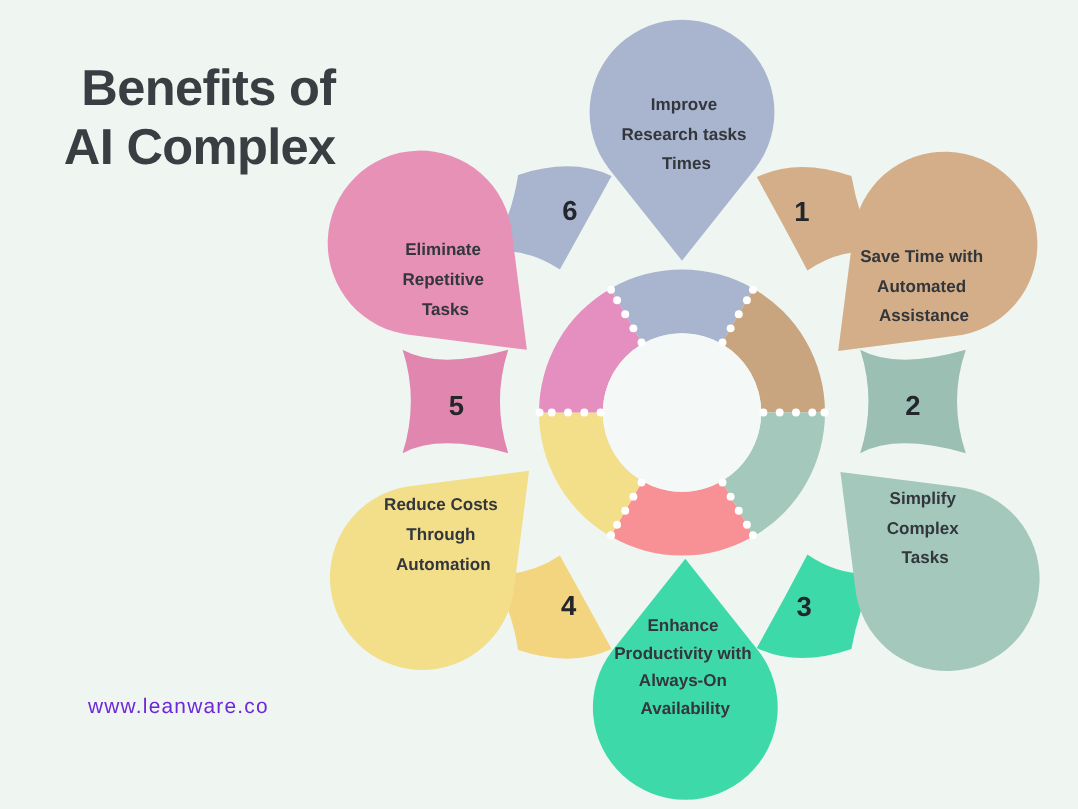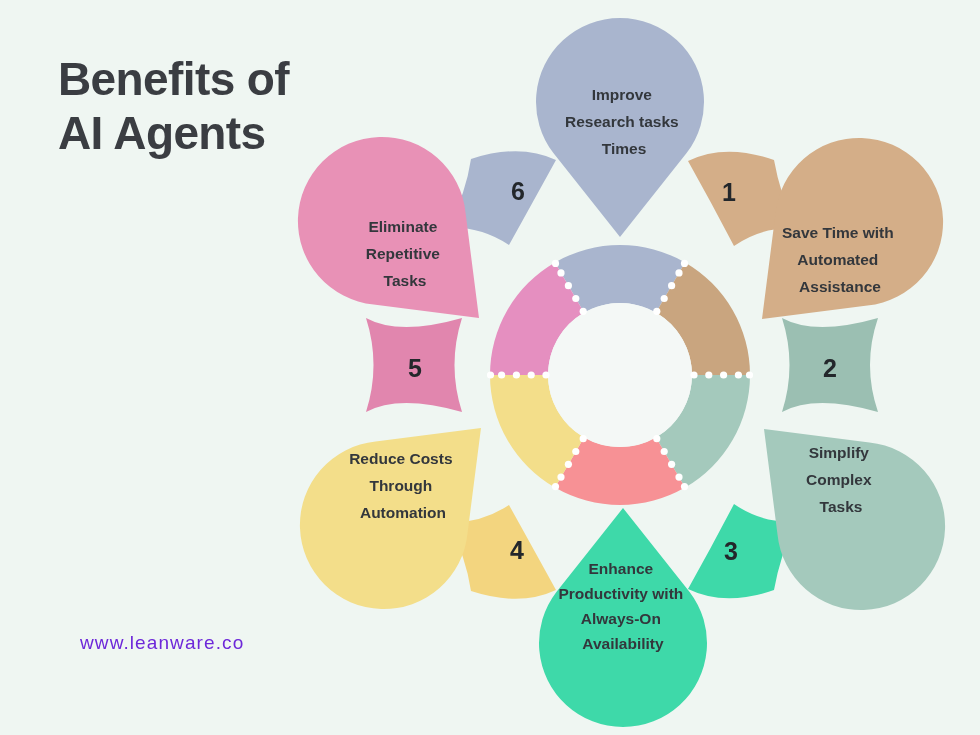--- a/index.html
+++ b/index.html
@@ -2,21 +2,21 @@
 <html><head>
 <meta charset="utf-8">
 <style>
   html,body{margin:0;padding:0;}
   body{
     width:980px;height:735px;overflow:hidden;
     background:#eff6f2;
     font-family:"Liberation Sans", sans-serif;
     position:relative;
   }
-  #stage{position:absolute;inset:0;}
+  #stage{position:absolute;inset:0;text-align:right;}
   .title{
     position:absolute;left:58px;top:52px;
     font-family:"Liberation Sans", sans-serif;
     font-weight:bold;
     font-size:46px;line-height:1.18;
     letter-spacing:-0.6px;
     color:#3a3d42;
     white-space:pre-line;
   }
   .url{
@@ -36,21 +36,21 @@
     font-weight:bold;font-size:25px;
     fill:#23272b;
   }
   .dot{fill:#ffffff;}
 </style>
 </head>
 <body style="background: rgb(239, 246, 242);">
 
 <div id="stage">
 
-  <div class="title"><span>Benefits of</span><br><span>AI Agents</span></div>
+  <div class="title"><span>Benefits of</span><br><span>AI Complex</span></div>
 
   <svg class="diagram" viewBox="0 0 980 735">
 
     <g>
 
       <path fill="#a9b5ce" d="M 555,262.4 A 130,130 0 0 1 685,262.4 L 656,312.6 A 72,72 0 0 0 584,312.6 Z"></path>
 
       <path fill="#c9a57f" d="M 685,262.4 A 130,130 0 0 1 750,375 L 692,375 A 72,72 0 0 0 656,312.6 Z"></path>
 
       <path fill="#a4c9bc" d="M 750,375 A 130,130 0 0 1 685,487.6 L 656,437.4 A 72,72 0 0 0 692,375 Z"></path>

